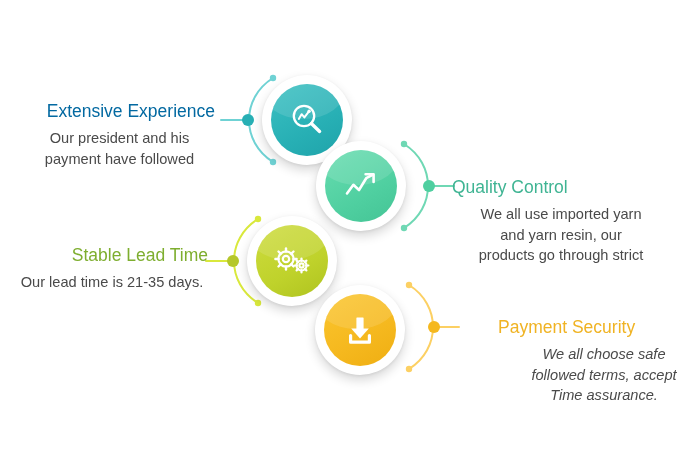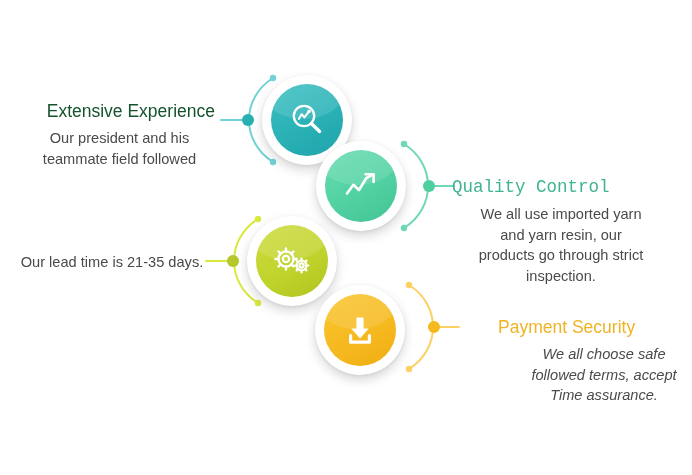--- a/index.html
+++ b/index.html
@@ -56,24 +56,24 @@
       <svg width="40" height="40" viewBox="0 0 40 40">
         <circle cx="17" cy="16" r="10.2" stroke="#ffffff" stroke-width="2.3" fill="none"></circle>
         <polyline points="11.8,19 14.6,14.2 17.4,17.4 21.8,11.6" stroke="#ffffff" stroke-width="2" fill="none" stroke-linecap="round" stroke-linejoin="round"></polyline>
         <circle cx="22.1" cy="11.2" r="1.7" fill="#ffffff"></circle>
         <line x1="24.4" y1="23.6" x2="32.6" y2="31.4" stroke="#ffffff" stroke-width="3.4" stroke-linecap="round"></line>
       </svg>
     </div>
   </div>
 
   <div class="block ta-right" style="left:10px;top:101px;width:205px;">
-    <div class="title" style="color:#14532d;">Extensive  Experience</div>
+    <div class="title" style="color:#0369a1;">Extensive  Experience</div>
     <div class="body ta-center" style="padding-left:14px;text-align:center;">
       <div>Our president and his</div>
-      <div>teammate field followed</div>
+      <div>payment have followed</div>
     </div>
   </div>
 
   <div class="conn" style="left:392px;top:140px;">
     <svg width="66" height="92" viewBox="0 0 66 92" fill="none">
       <path d="M12 4 C28 14, 36 30, 36 46 C36 62, 28 78, 12 88" stroke="#6FD8B4" stroke-width="2" fill="none" stroke-linecap="round"></path>
       <circle cx="12" cy="4" r="3.2" fill="#6FD8B4"></circle>
       <circle cx="12" cy="88" r="3.2" fill="#6FD8B4"></circle>
       <line x1="38" y1="46" x2="62" y2="46" stroke="#6FD8B4" stroke-width="2" stroke-linecap="round"></line>
       <circle cx="37" cy="46" r="6" fill="#4FCFA0"></circle>
@@ -83,26 +83,25 @@
   <div class="badge" style="left:316px;top:141px;">
     <div class="disc" style="background:linear-gradient(150deg,#68DDB0 0%,#4FCFA0 62%,#44C495 100%);">
       <svg width="42" height="42" viewBox="0 0 42 42">
         <polyline points="7,28.5 13.4,19.8 19,25 26.2,13.2 32.6,9.8" stroke="#ffffff" stroke-width="2.6" fill="none" stroke-linecap="round" stroke-linejoin="round"></polyline>
         <polyline points="25.6,9.2 33.6,9.2 33.6,17" stroke="#ffffff" stroke-width="2.6" fill="none" stroke-linecap="round" stroke-linejoin="round"></polyline>
       </svg>
     </div>
   </div>
 
   <div class="block ta-left" style="left:452px;top:177px;width:232px;">
-    <div class="title" style="color:#3FB493;font-family:Liberation Mono, monospace;">Quality Control</div>
+    <div class="title" style="color:#3FB493;">Quality Control</div>
     <div class="body ta-center" style="padding-right:14px;">
       <div>We all use imported yarn</div>
       <div>and yarn resin, our</div>
       <div>products go through strict</div>
-      <div>inspection.</div>
     </div>
   </div>
 
   <div class="conn" style="left:204px;top:215px;">
     <svg width="66" height="92" viewBox="0 0 66 92" fill="none">
       <path d="M54 4 C38 14, 30 30, 30 46 C30 62, 38 78, 54 88" stroke="#D9E83C" stroke-width="2" fill="none" stroke-linecap="round"></path>
       <circle cx="54" cy="4" r="3.2" fill="#D9E83C"></circle>
       <circle cx="54" cy="88" r="3.2" fill="#D9E83C"></circle>
       <line x1="2" y1="46" x2="28" y2="46" stroke="#D9E83C" stroke-width="2" stroke-linecap="round"></line>
       <circle cx="29" cy="46" r="6" fill="#B5C72A"></circle>
@@ -136,20 +135,21 @@
             <line x1="34.8" y1="27.8" x2="36.4" y2="29.4"></line>
             <line x1="36.4" y1="19.6" x2="34.8" y2="21.2"></line>
             <line x1="28.2" y1="27.8" x2="26.6" y2="29.4"></line>
           </g>
         </g>
       </svg>
     </div>
   </div>
 
   <div class="block ta-right" style="left:10px;top:245px;width:198px;">
+    <div class="title" style="color:#7EAE2F;">Stable Lead Time</div>
     <div class="body ta-center" style="padding-left:6px;">
       <div>Our lead time is 21-35 days.</div>
     </div>
   </div>
 
   <div class="conn" style="left:397px;top:281px;">
     <svg width="66" height="92" viewBox="0 0 66 92" fill="none">
       <path d="M12 4 C28 14, 36 30, 36 46 C36 62, 28 78, 12 88" stroke="#FCD063" stroke-width="2" fill="none" stroke-linecap="round"></path>
       <circle cx="12" cy="4" r="3.2" fill="#FCD063"></circle>
       <circle cx="12" cy="88" r="3.2" fill="#FCD063"></circle>

